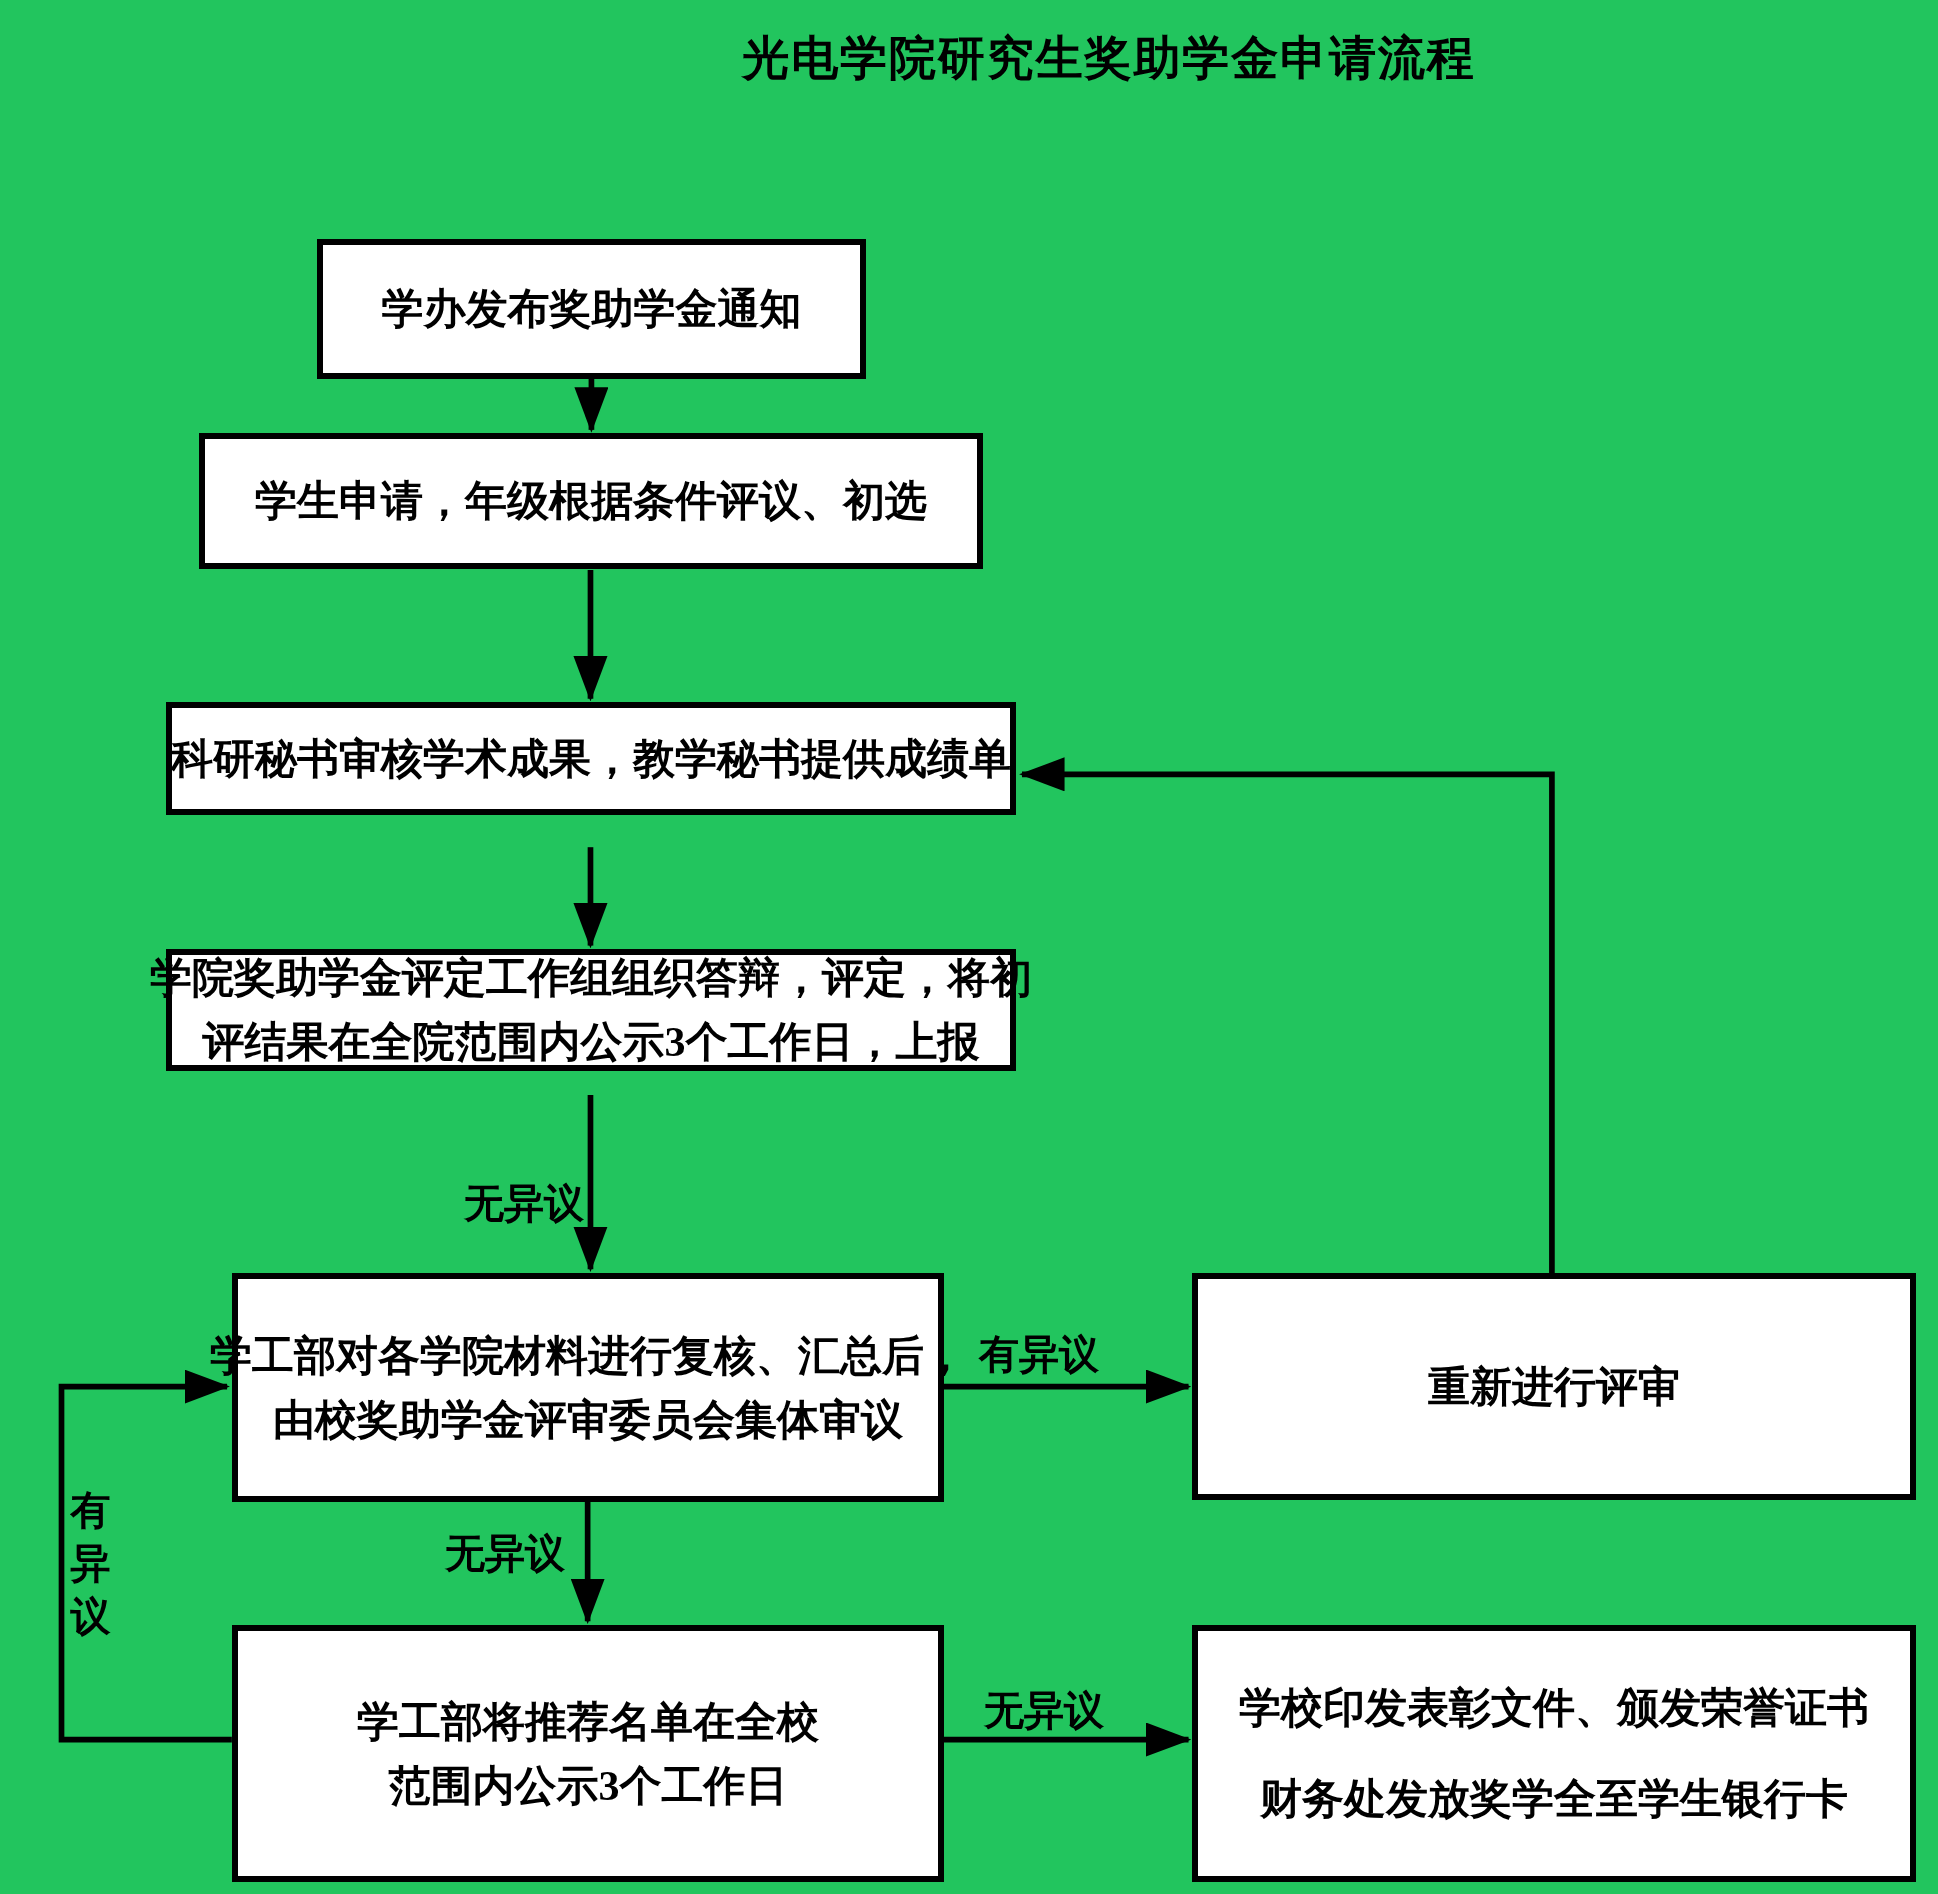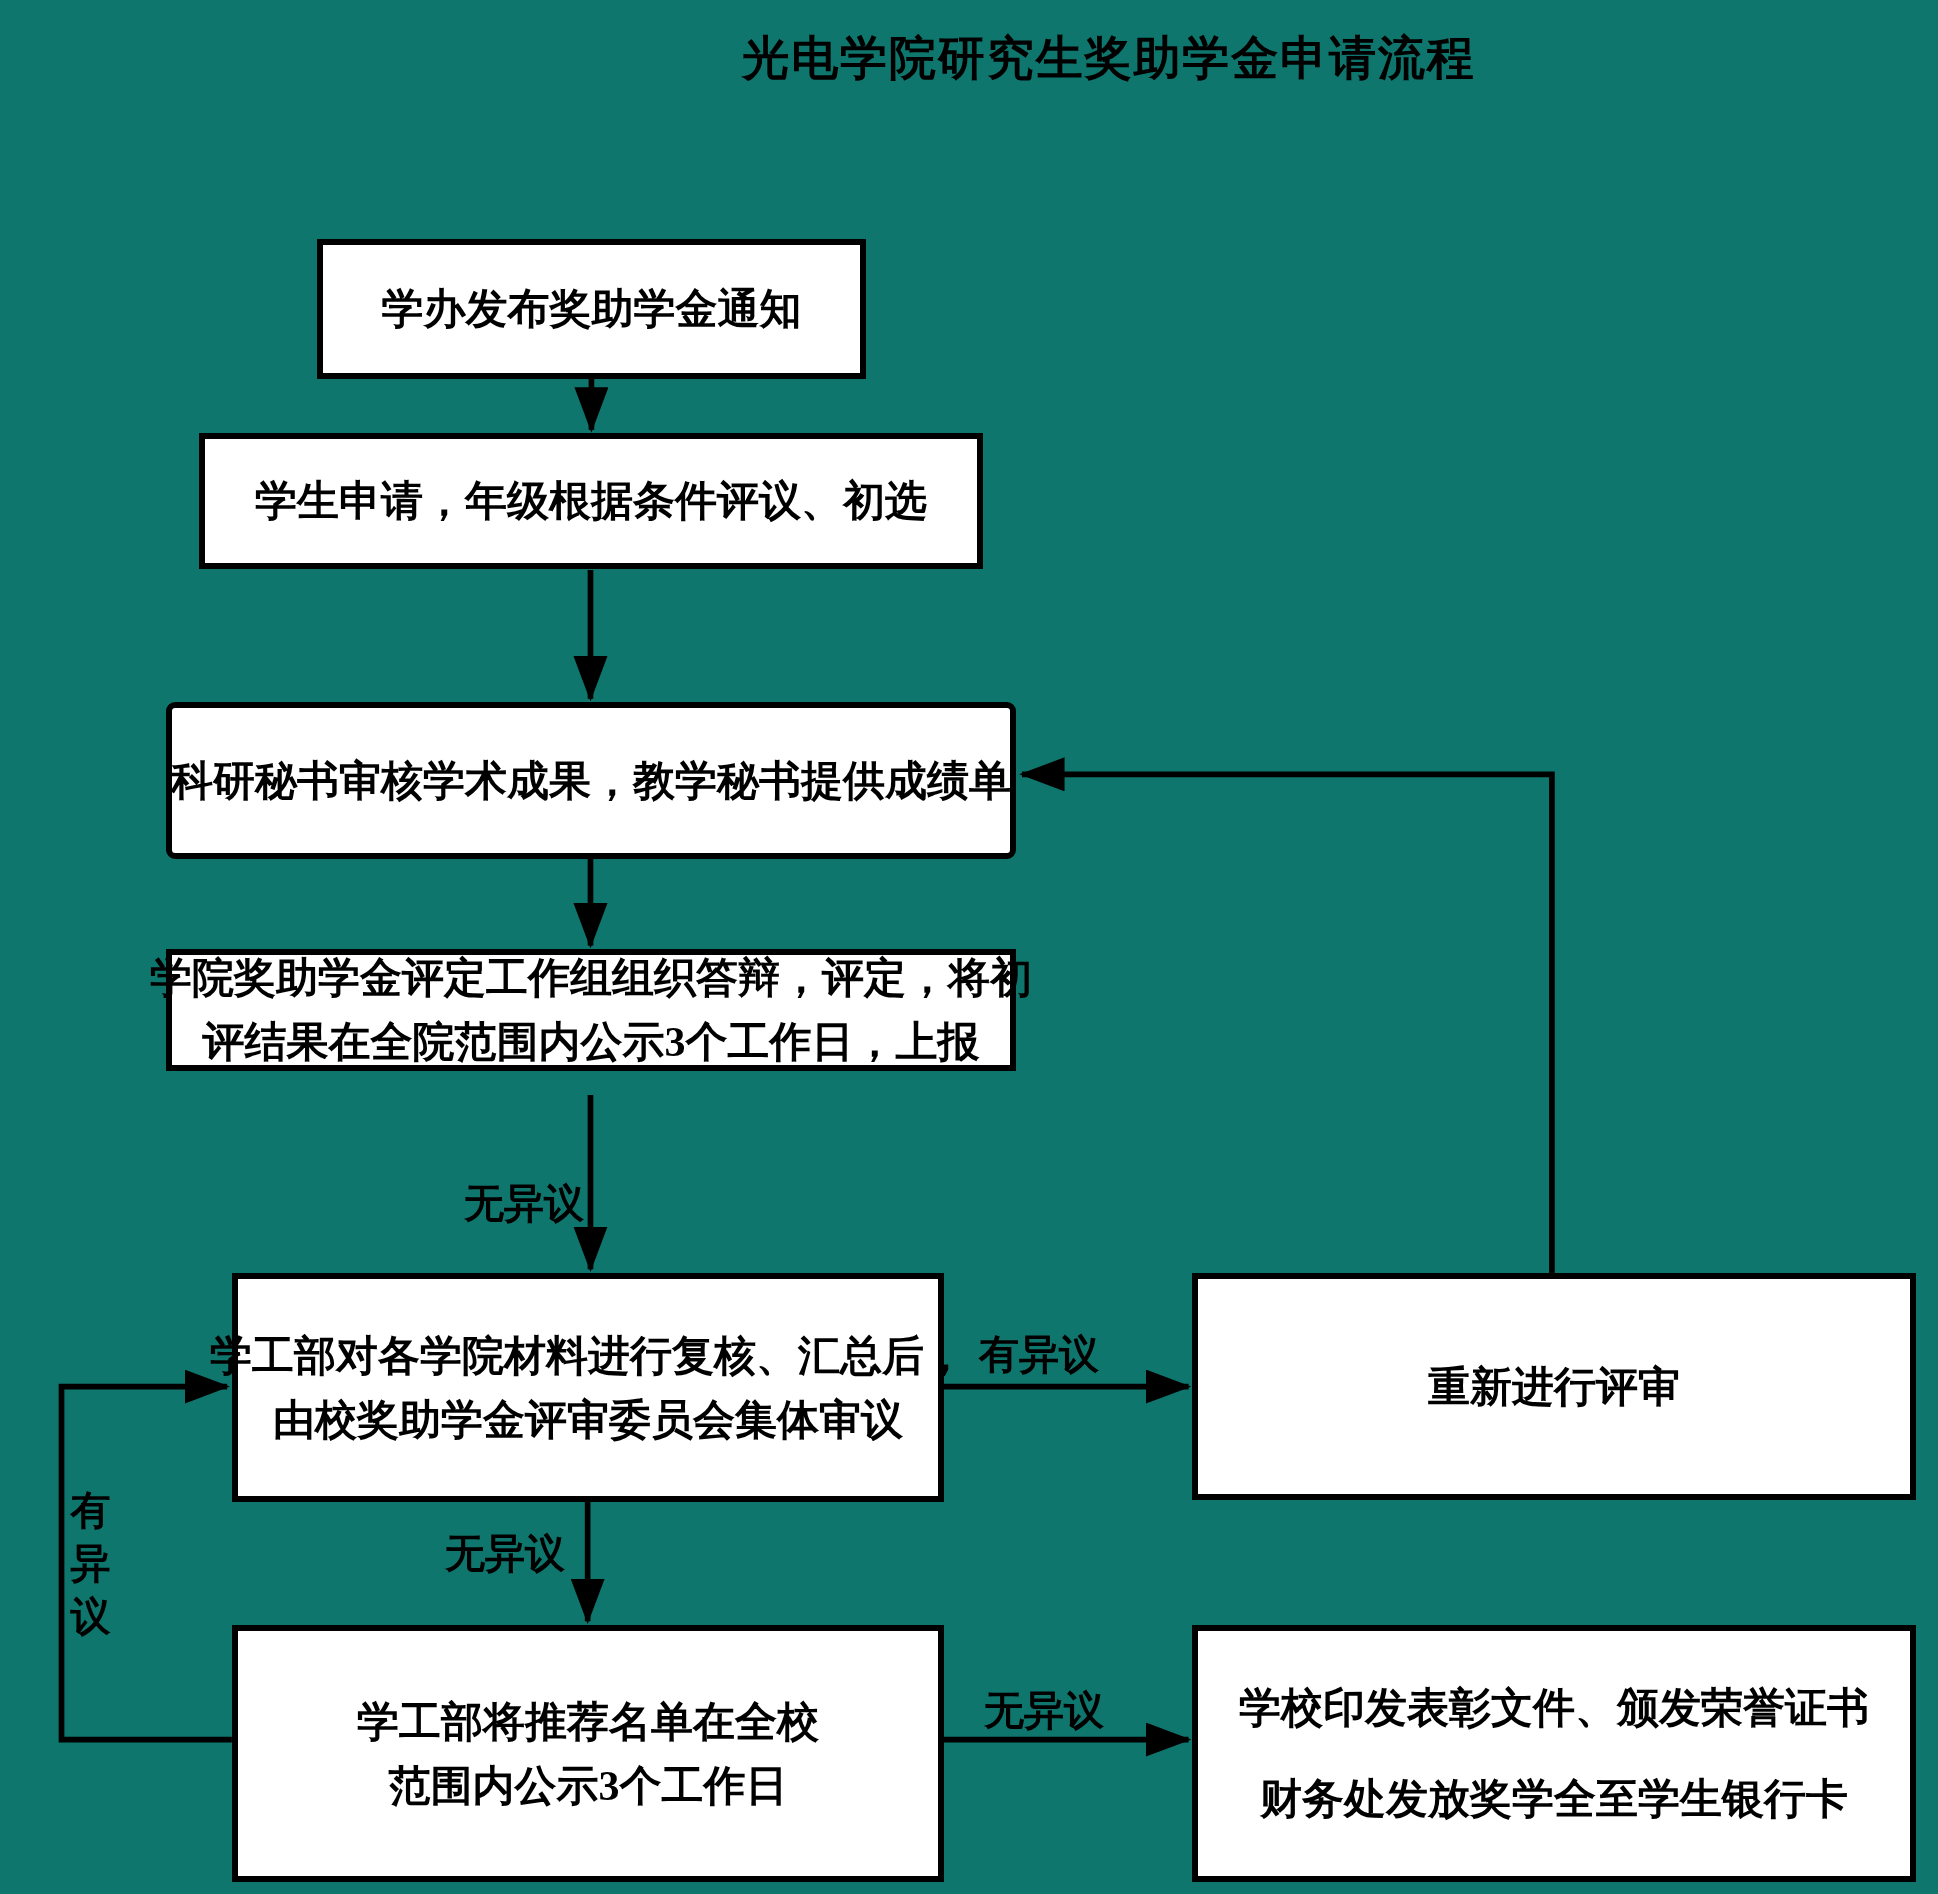--- a/index.html
+++ b/index.html
@@ -5,21 +5,21 @@
   html, body {
     margin: 0;
     padding: 0;
     background: #ffffff;
     font-family: "Liberation Serif", "DejaVu Serif", serif;
   }
   #canvas {
     position: relative;
     width: 1938px;
     height: 1895px;
-    background: #0f766e;
+    background: #22c55e;
     overflow: hidden;
     color: #000000;
     text-decoration: underline;
   }
   .title {
     position: absolute;
     top: 26.5px;
     left: 1109px;
     transform: translateX(-50%);
     font-size: 47px;
@@ -92,21 +92,21 @@
   </svg>
 
   <div class="box" style="left:317px; top:191px; width:549px; height:140px;margin-top:48px;">
     <div>学办发布奖助学金通知</div>
   </div>
 
   <div class="box" style="left:199px; top:433px; width:784px; height:136px;">
     <div>学生申请，年级根据条件评议、初选</div>
   </div>
 
-  <div class="box" style="left:166px; top:702px; width:850px; height:157px;border-radius:9px;">
+  <div class="box" style="left:166px; top:702px; width:850px; height:113px;">
     <div>科研秘书审核学术成果，教学秘书提供成绩单</div>
   </div>
 
   <div class="box" style="left:166px; top:949px; width:850px; height:122px;">
     <div>学院奖助学金评定工作组组织答辩，评定，将初</div>
     <div>评结果在全院范围内公示3个工作日，上报</div>
   </div>
 
   <div class="box" style="left:232px; top:1273px; width:712px; height:229px;">
     <div>学工部对各学院材料进行复核、汇总后，</div>

